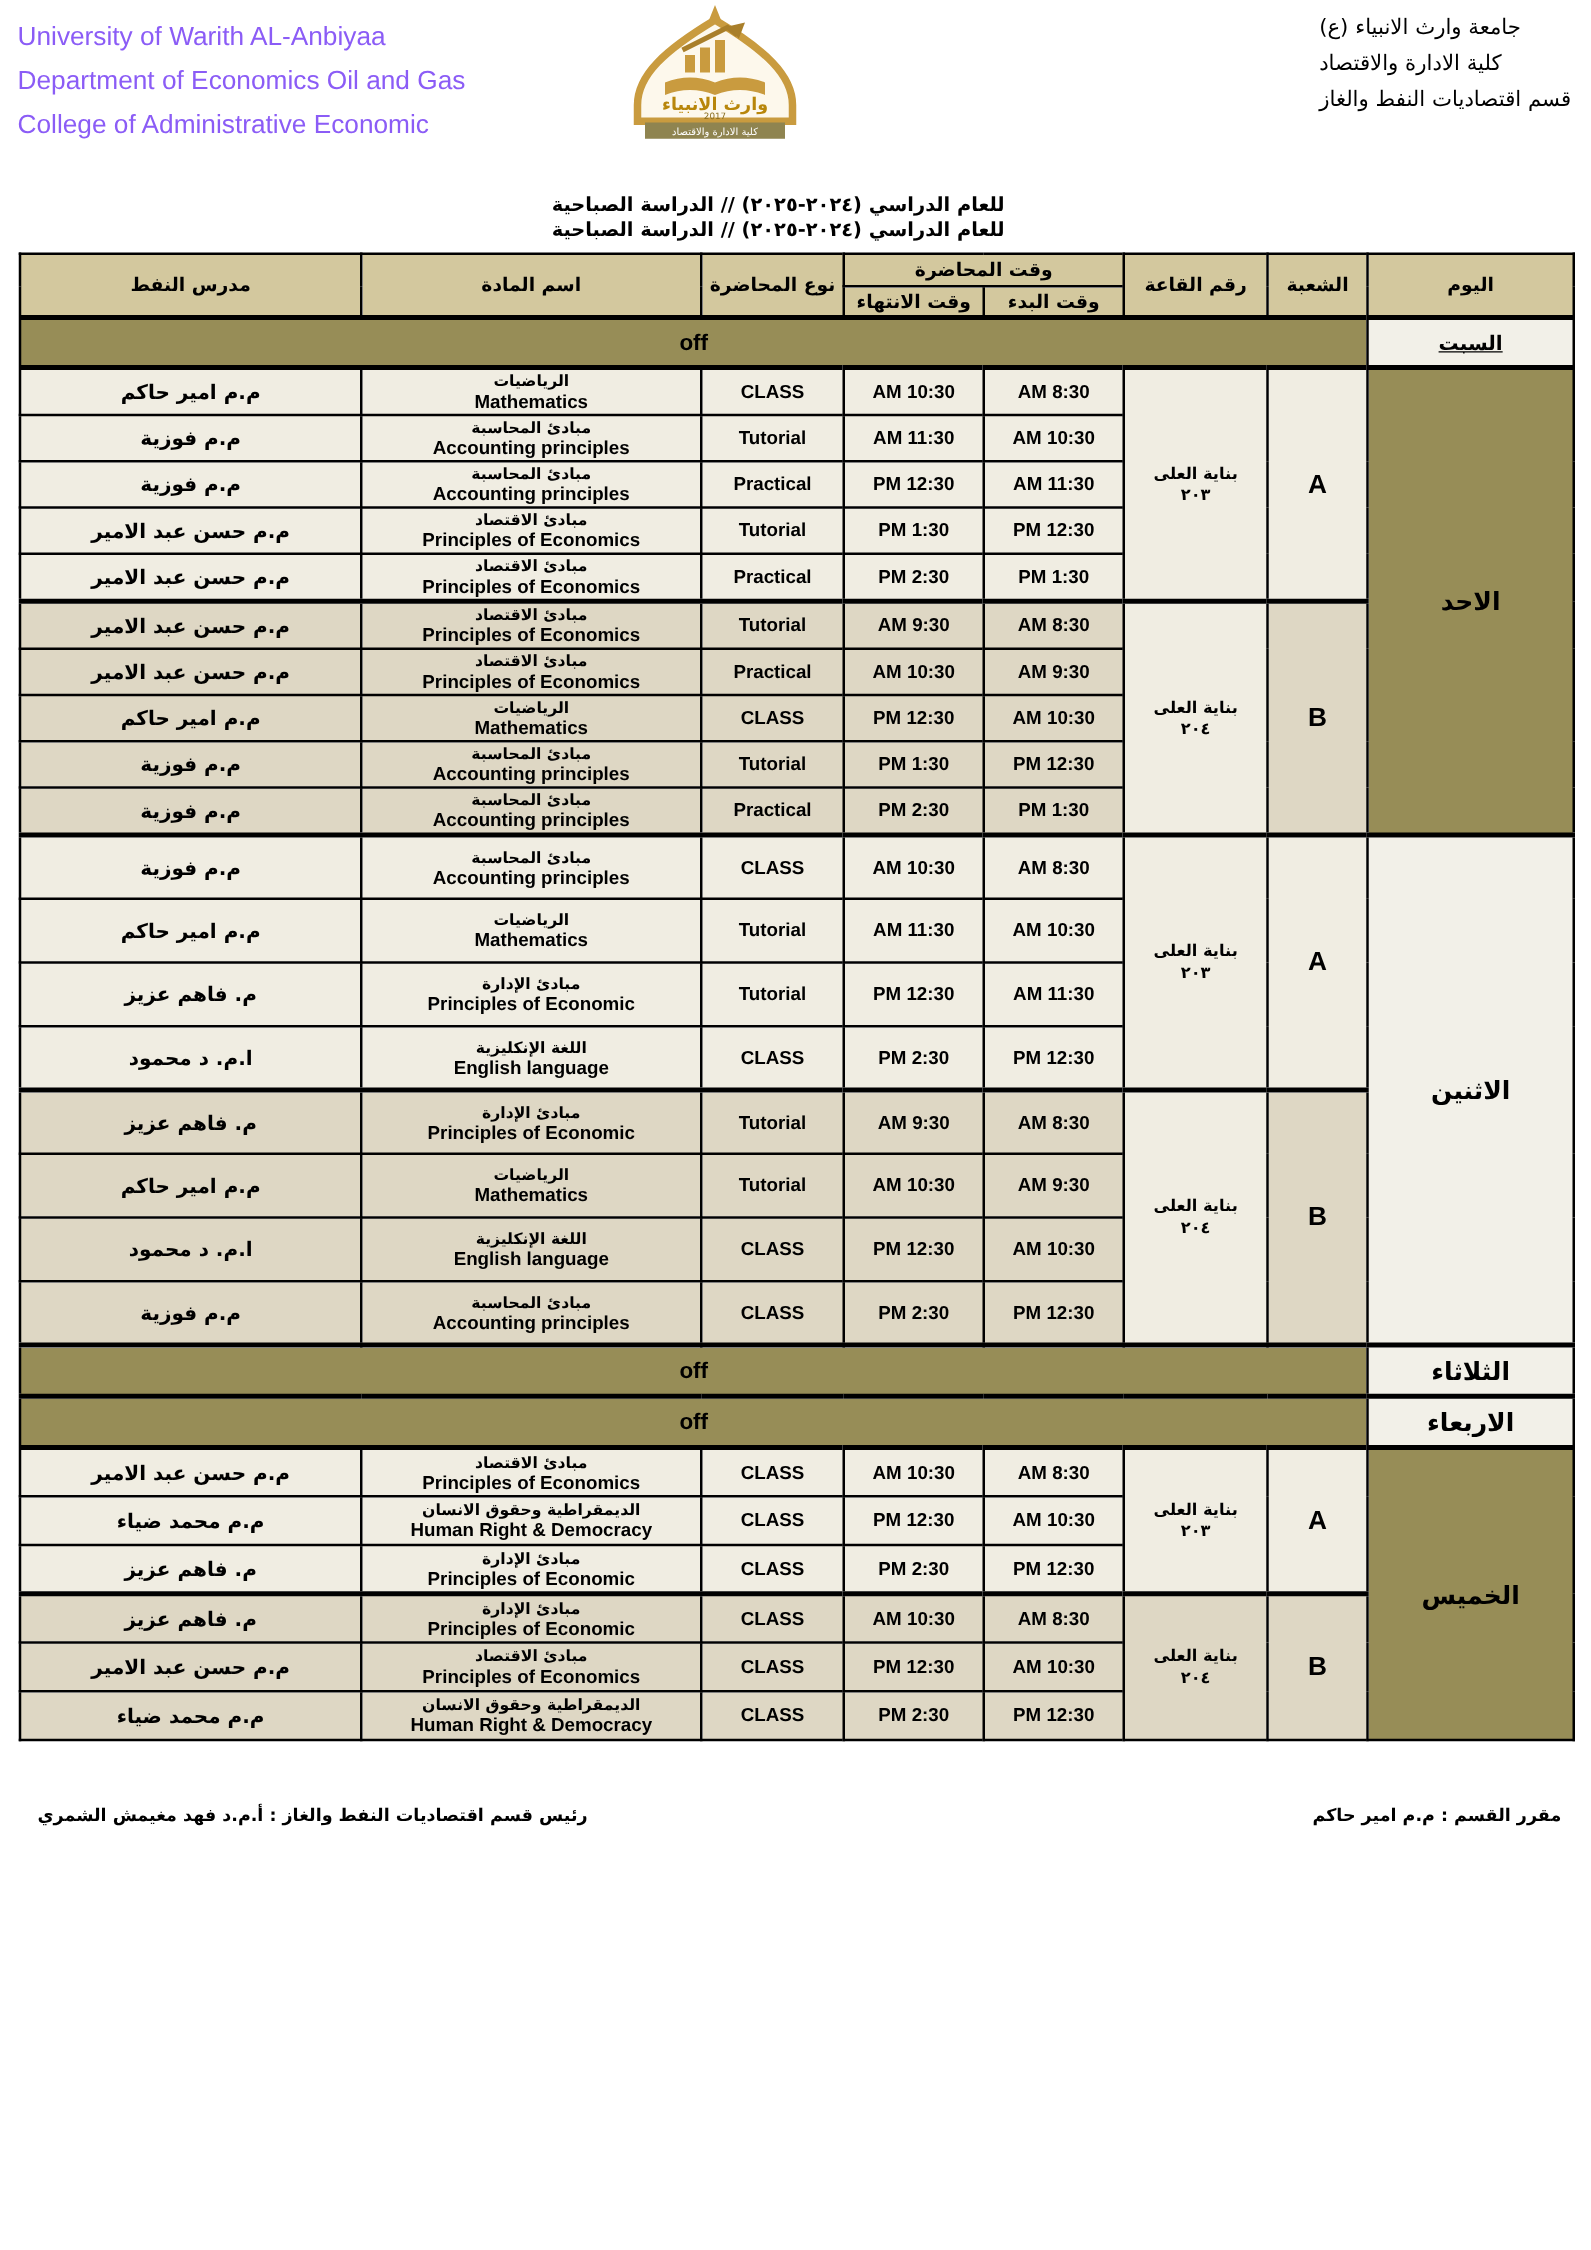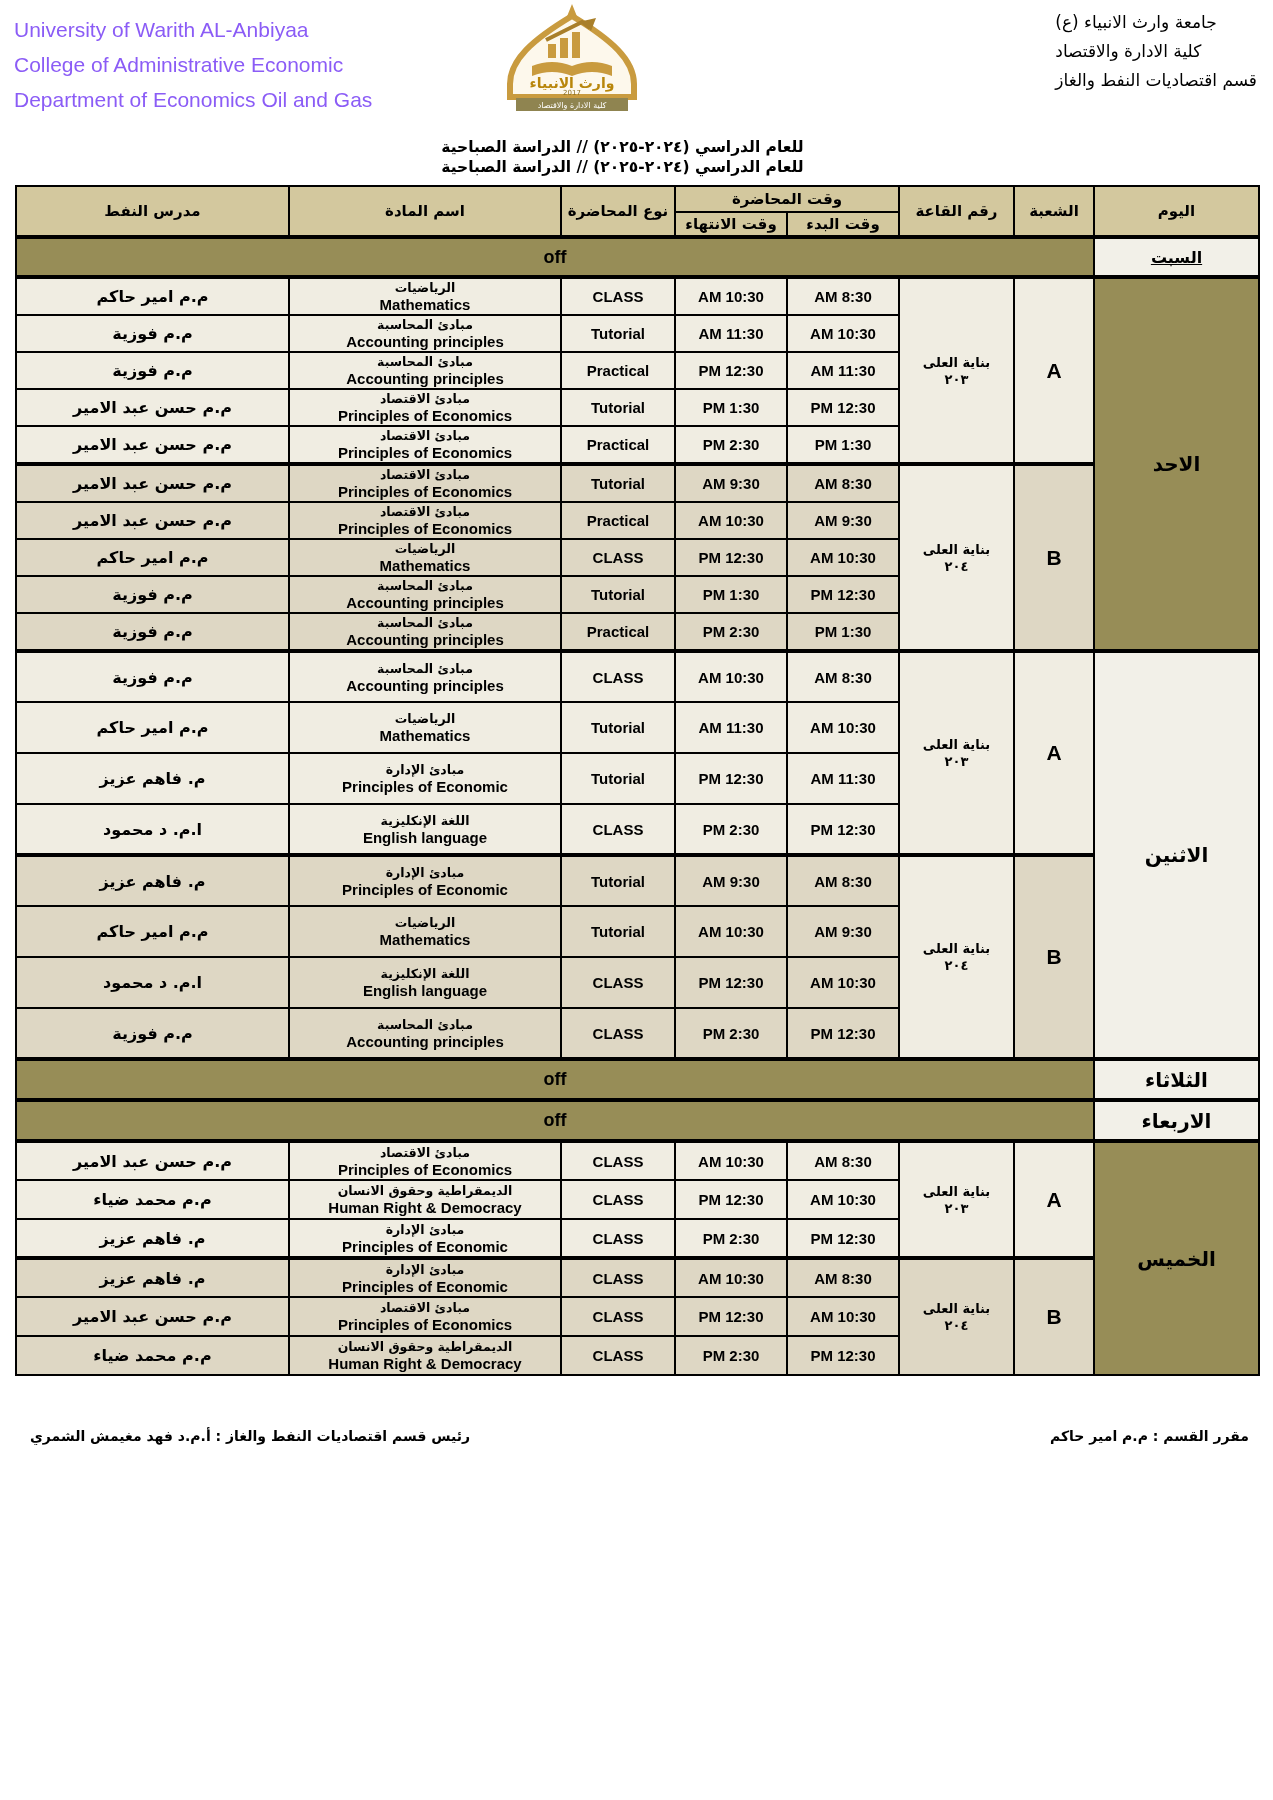--- a/index.html
+++ b/index.html
@@ -19,21 +19,21 @@
   }
   .ar-block {
     position: absolute; right: 16px; top: 8px;
     direction: rtl; text-align: left;
     font-size: 17px; line-height: 29px;
   }
   .logo { position: absolute; left: 488px; top: 4px; }
   
   .titles {
     direction: rtl; text-align: center;
-    padding-right: 28px; margin-top: 17px;
+    padding-right: 28px; margin-top: 34px;
     font-weight: bold; font-size: 15.5px; line-height: 20px;
   }
   
   table.schedule {
     border-collapse: collapse; table-layout: fixed;
     margin: 8px 0 0 15px; direction: rtl;
   }
   .schedule th, .schedule td {
     border: 2px solid #000; text-align: center; vertical-align: middle;
     padding: 1px 2px; overflow: hidden;
@@ -80,22 +80,22 @@
     margin: 52px 24px 0 30px;
     font-weight: bold; font-size: 14px;
   }
 </style>
 </head>
 <body>
 
 <div class="page-header">
   <div class="en-block">
     <div>University of Warith AL-Anbiyaa</div>
+    <div>Department of Economics Oil and Gas</div>
     <div>College of Administrative Economic</div>
-    <div>Department of Economics Oil and Gas</div>
   </div>
 
   <div class="logo">
     <svg width="172" height="110" viewBox="0 0 172 110">
       <polygon points="84,0 78,15 90,15" fill="#c99b3f"></polygon>
       <rect x="80" y="13" width="8" height="16" fill="#c99b3f"></rect>
       <path d="M84 12 C 44 36, 22 56, 22 80 L22 93 L146 93 L146 80 C146 56 124 36 84 12 Z" fill="#fdf8ec" stroke="#c99b3f" stroke-width="6"></path>
       <rect x="60" y="40" width="8" height="14" fill="#c99b3f"></rect>
       <rect x="72" y="34" width="8" height="20" fill="#c99b3f"></rect>
       <rect x="84" y="28" width="8" height="26" fill="#c99b3f"></rect>

